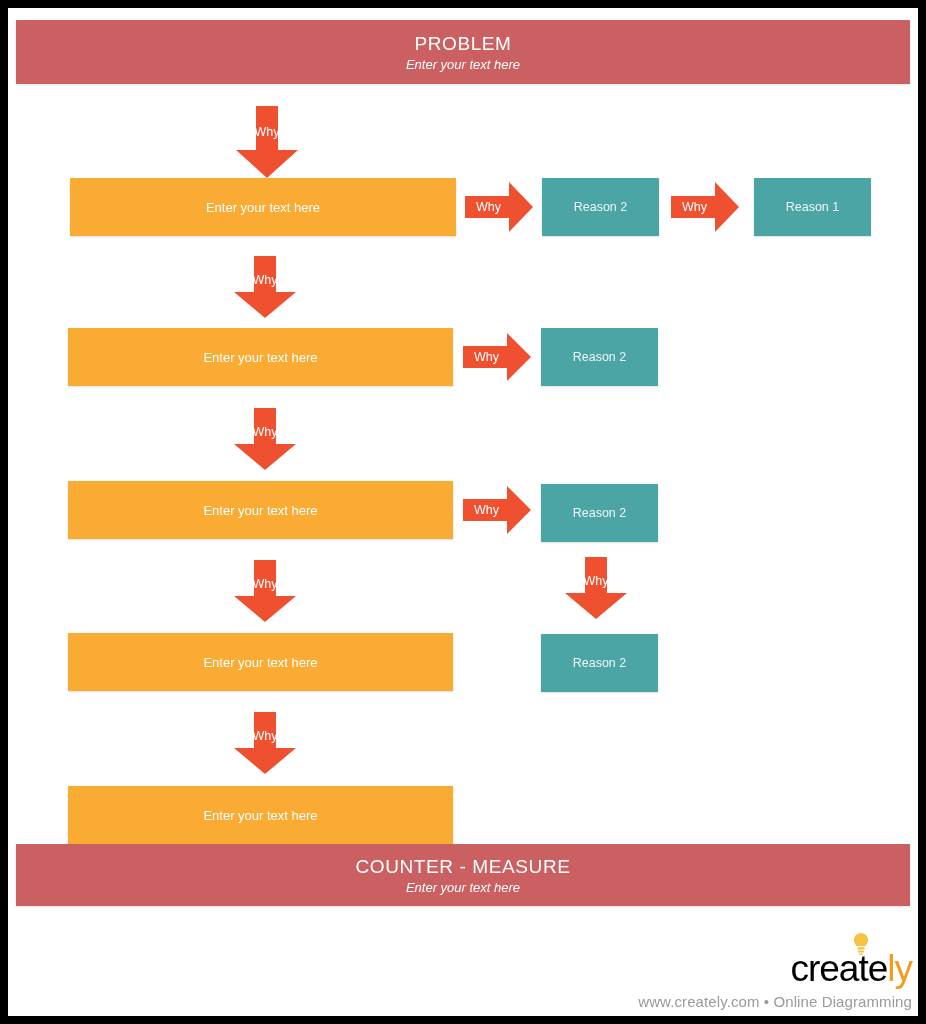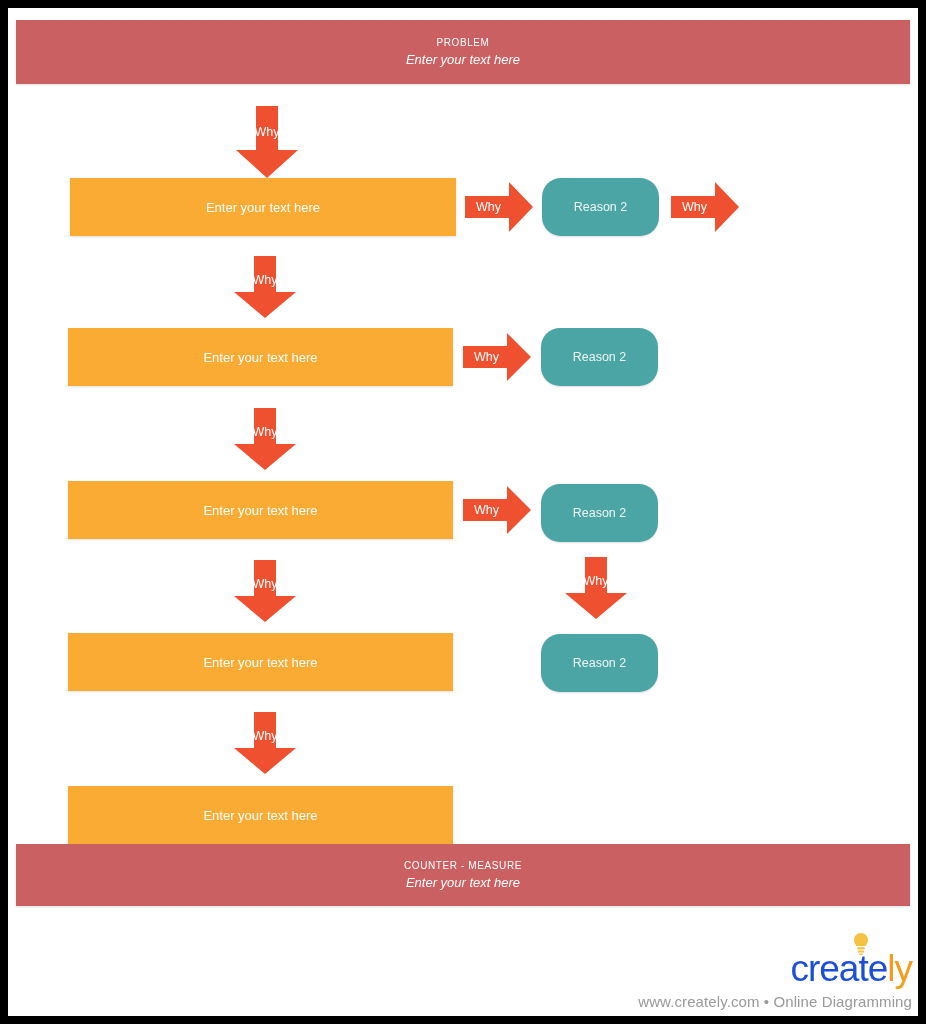--- a/index.html
+++ b/index.html
@@ -29,21 +29,21 @@
     position: absolute;
     background: #ca6062;
     display: flex;
     flex-direction: column;
     align-items: center;
     justify-content: center;
     color: #ffffff;
     box-shadow: 0 1px 2px rgba(0,0,0,0.12);
   }
   .banner-title {
-    font-size: 10px;
+    font-size: 19px;
     letter-spacing: 0.6px;
     font-weight: 400;
     margin: 0 0 5px 0;
     line-height: 1;
   }
   .banner-sub {
     font-size: 13px;
     font-style: italic;
     font-weight: 400;
     line-height: 1;
@@ -67,21 +67,20 @@
   
   .teal-box {
     position: absolute;
     background: #4ba5a5;
     display: flex;
     align-items: center;
     justify-content: center;
     color: #eef6f6;
     font-size: 12.5px;
     box-shadow: 0 1px 2px rgba(0,0,0,0.13);
-    border-radius: 19px;
   }
 
   
   .arrow {
     position: absolute;
   }
   .arrow svg { display: block; }
   .arrow .arrow-label {
     position: absolute;
     color: #ffffff;
@@ -107,21 +106,21 @@
   }
   .logo-wordmark {
     font-size: 37px;
     line-height: 1;
     letter-spacing: -1px;
     position: relative;
     height: 40px;
     display: block;
     white-space: nowrap;
   }
-  .logo-blue { color: #1d4ed8; }
+  .logo-blue { color: #000000; }
   .logo-orange { color: #f49c1d; }
   .logo-bulb {
     position: absolute;
     right: 44px;
     top: -17px;
     width: 14px;
     height: 22px;
   }
   .logo-tagline {
     display: block;
@@ -164,20 +163,23 @@
     <span>Reason 2</span>
   </div>
 
   <div class="arrow arrow-right" style="left:663px; top:174px; width:68px; height:50px;">
     <svg width="68" height="50" viewBox="0 0 68 50">
       <path d="M0 14 H44 V0 L68 25 L44 50 V36 H0 Z" fill="#ef5130"></path>
     </svg>
     <span class="arrow-label" style="left:11px;">Why</span>
   </div>
 
+  <div class="teal-box" style="left:746px; top:170px; width:117px; height:58px;">
+    <span>Reason 1</span>
+  </div>
 
   <div class="arrow arrow-down" style="left:226px; top:248px; width:62px; height:62px;">
     <svg width="62" height="62" viewBox="0 0 62 62">
       <path d="M20 0 H42 V36 H62 L31 62 L0 36 H20 Z" fill="#ef5130"></path>
     </svg>
     <span class="arrow-label" style="top:18px;">Why</span>
   </div>
 
   <div class="orange-box" style="left:60px; top:320px; width:385px; height:58px;">
     <span>Enter your text here</span>

